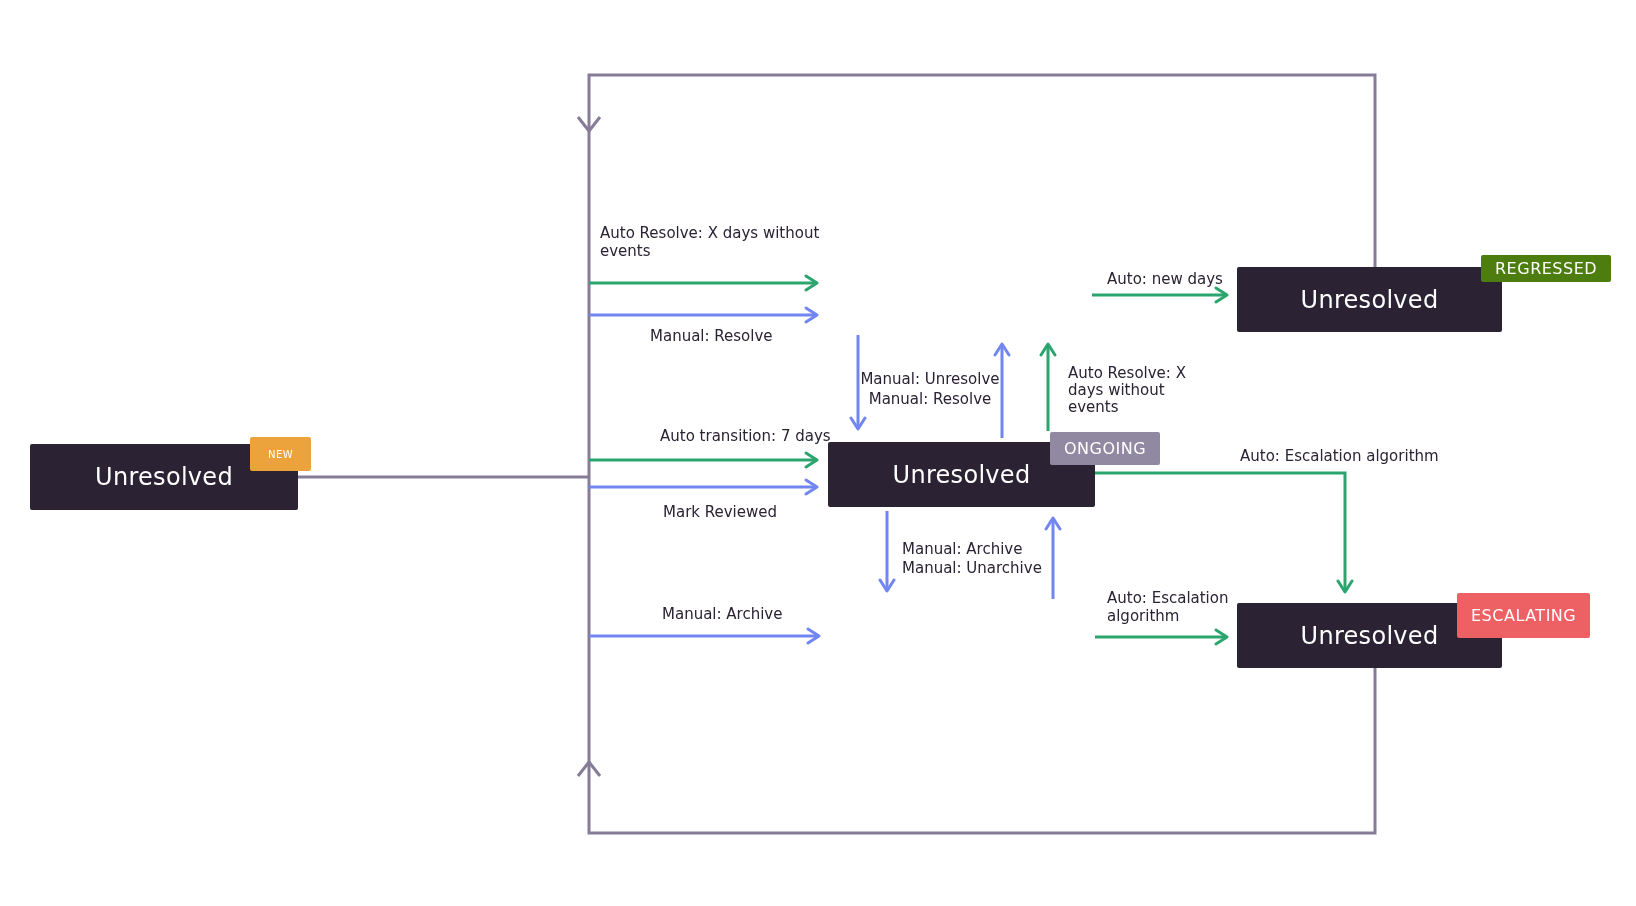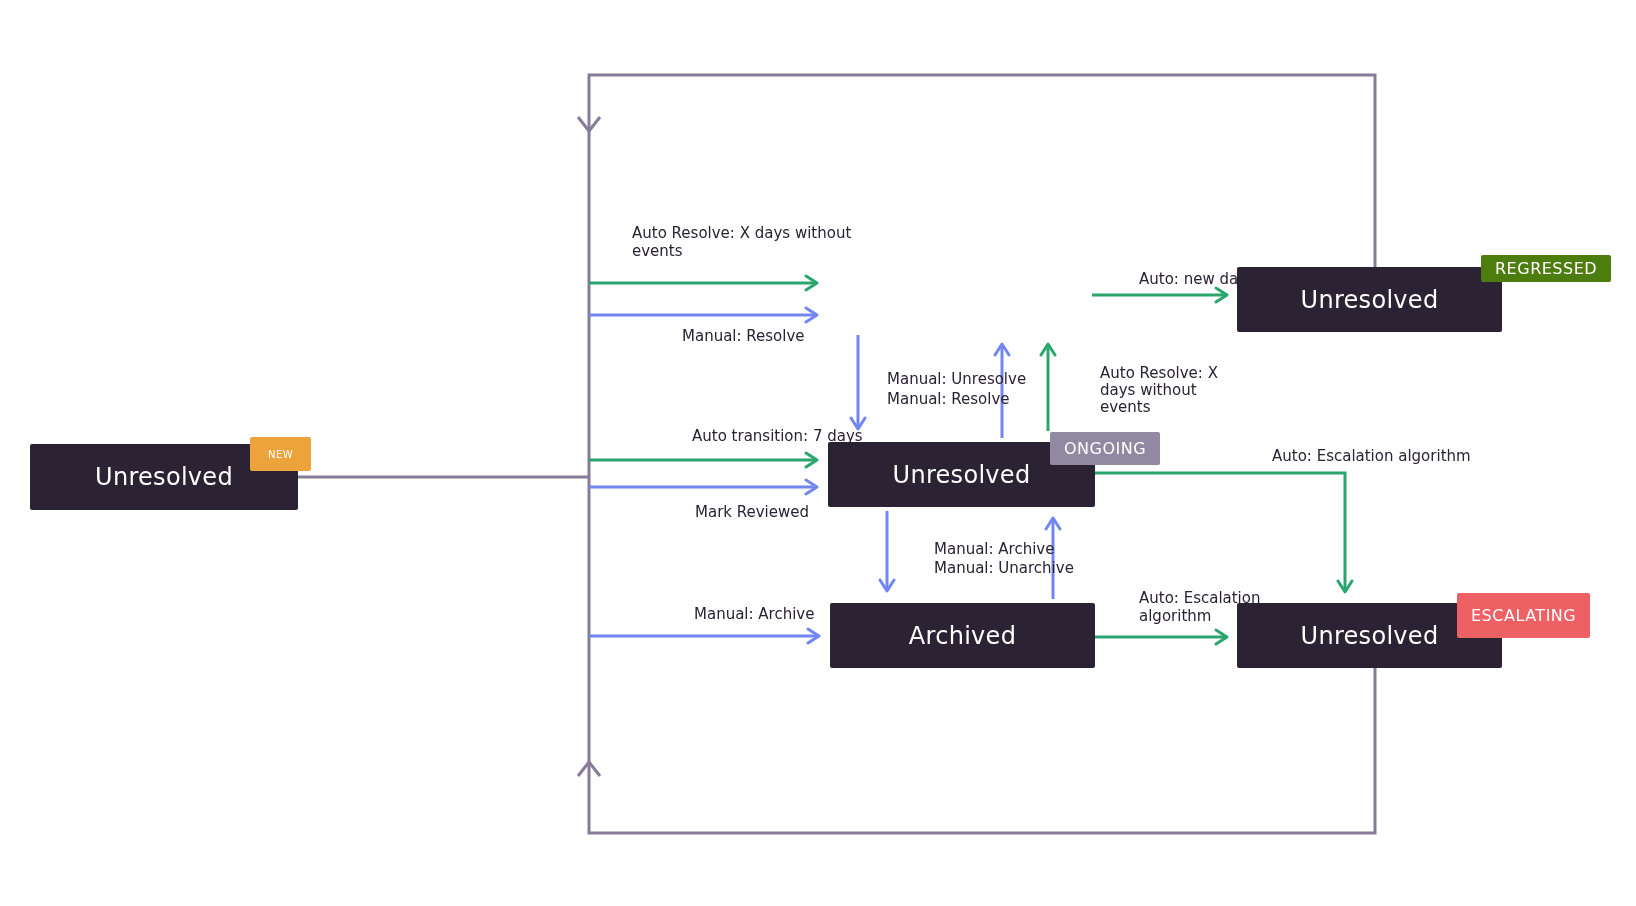--- a/index.html
+++ b/index.html
@@ -42,21 +42,21 @@
   .badge-regressed{background:#4d7c0f;height:27px;margin-left:24px;}
   .badge-escalating{background:#ed6064;height:45px;}
   .edge-label{
     position:absolute;
     z-index:2;
     color:#2b2233;
     font-size:15px;
     line-height:18px;
     white-space:nowrap;
   }
-  .edge-label span{display:block;margin-left:32px;}
+  .edge-label span{display:block;}
   .center{text-align:center;line-height:20px;}
 </style>
 </head>
 <body>
 
 <div id="stage">
 
   <svg id="edges-svg" width="1636" height="906" viewBox="0 0 1636 906">
     <defs>
       <marker id="m-green" viewBox="0 0 18 18" markerWidth="18" markerHeight="18" refX="13" refY="9" orient="auto" markerUnits="userSpaceOnUse">
@@ -92,21 +92,20 @@
       <path d="M887 511 V590" marker-end="url(#m-blue)"></path>
       <path d="M1053 599 V519" marker-end="url(#m-blue)"></path>
     </g>
   </svg>
 
   <div class="node" style="left:30px;top:444px;width:268px;height:66px;">Unresolved</div>
 
 
   <div class="node" style="left:828px;top:442px;width:267px;height:65px;">Unresolved</div>
 
-  <div class="node" style="left:830px;top:603px;width:265px;height:65px;">Archived</div>
 
   <div class="node" style="left:1237px;top:267px;width:265px;height:65px;">Unresolved</div>
 
   <div class="node" style="left:1237px;top:603px;width:265px;height:65px;">Unresolved</div>
 
   <div class="badge badge-new" style="left:250px;top:437px;">NEW</div>
 
   <div class="badge badge-ongoing" style="left:1050px;top:432px;">ONGOING</div>
 
   <div class="badge badge-regressed" style="left:1457px;top:255px;">REGRESSED</div>

